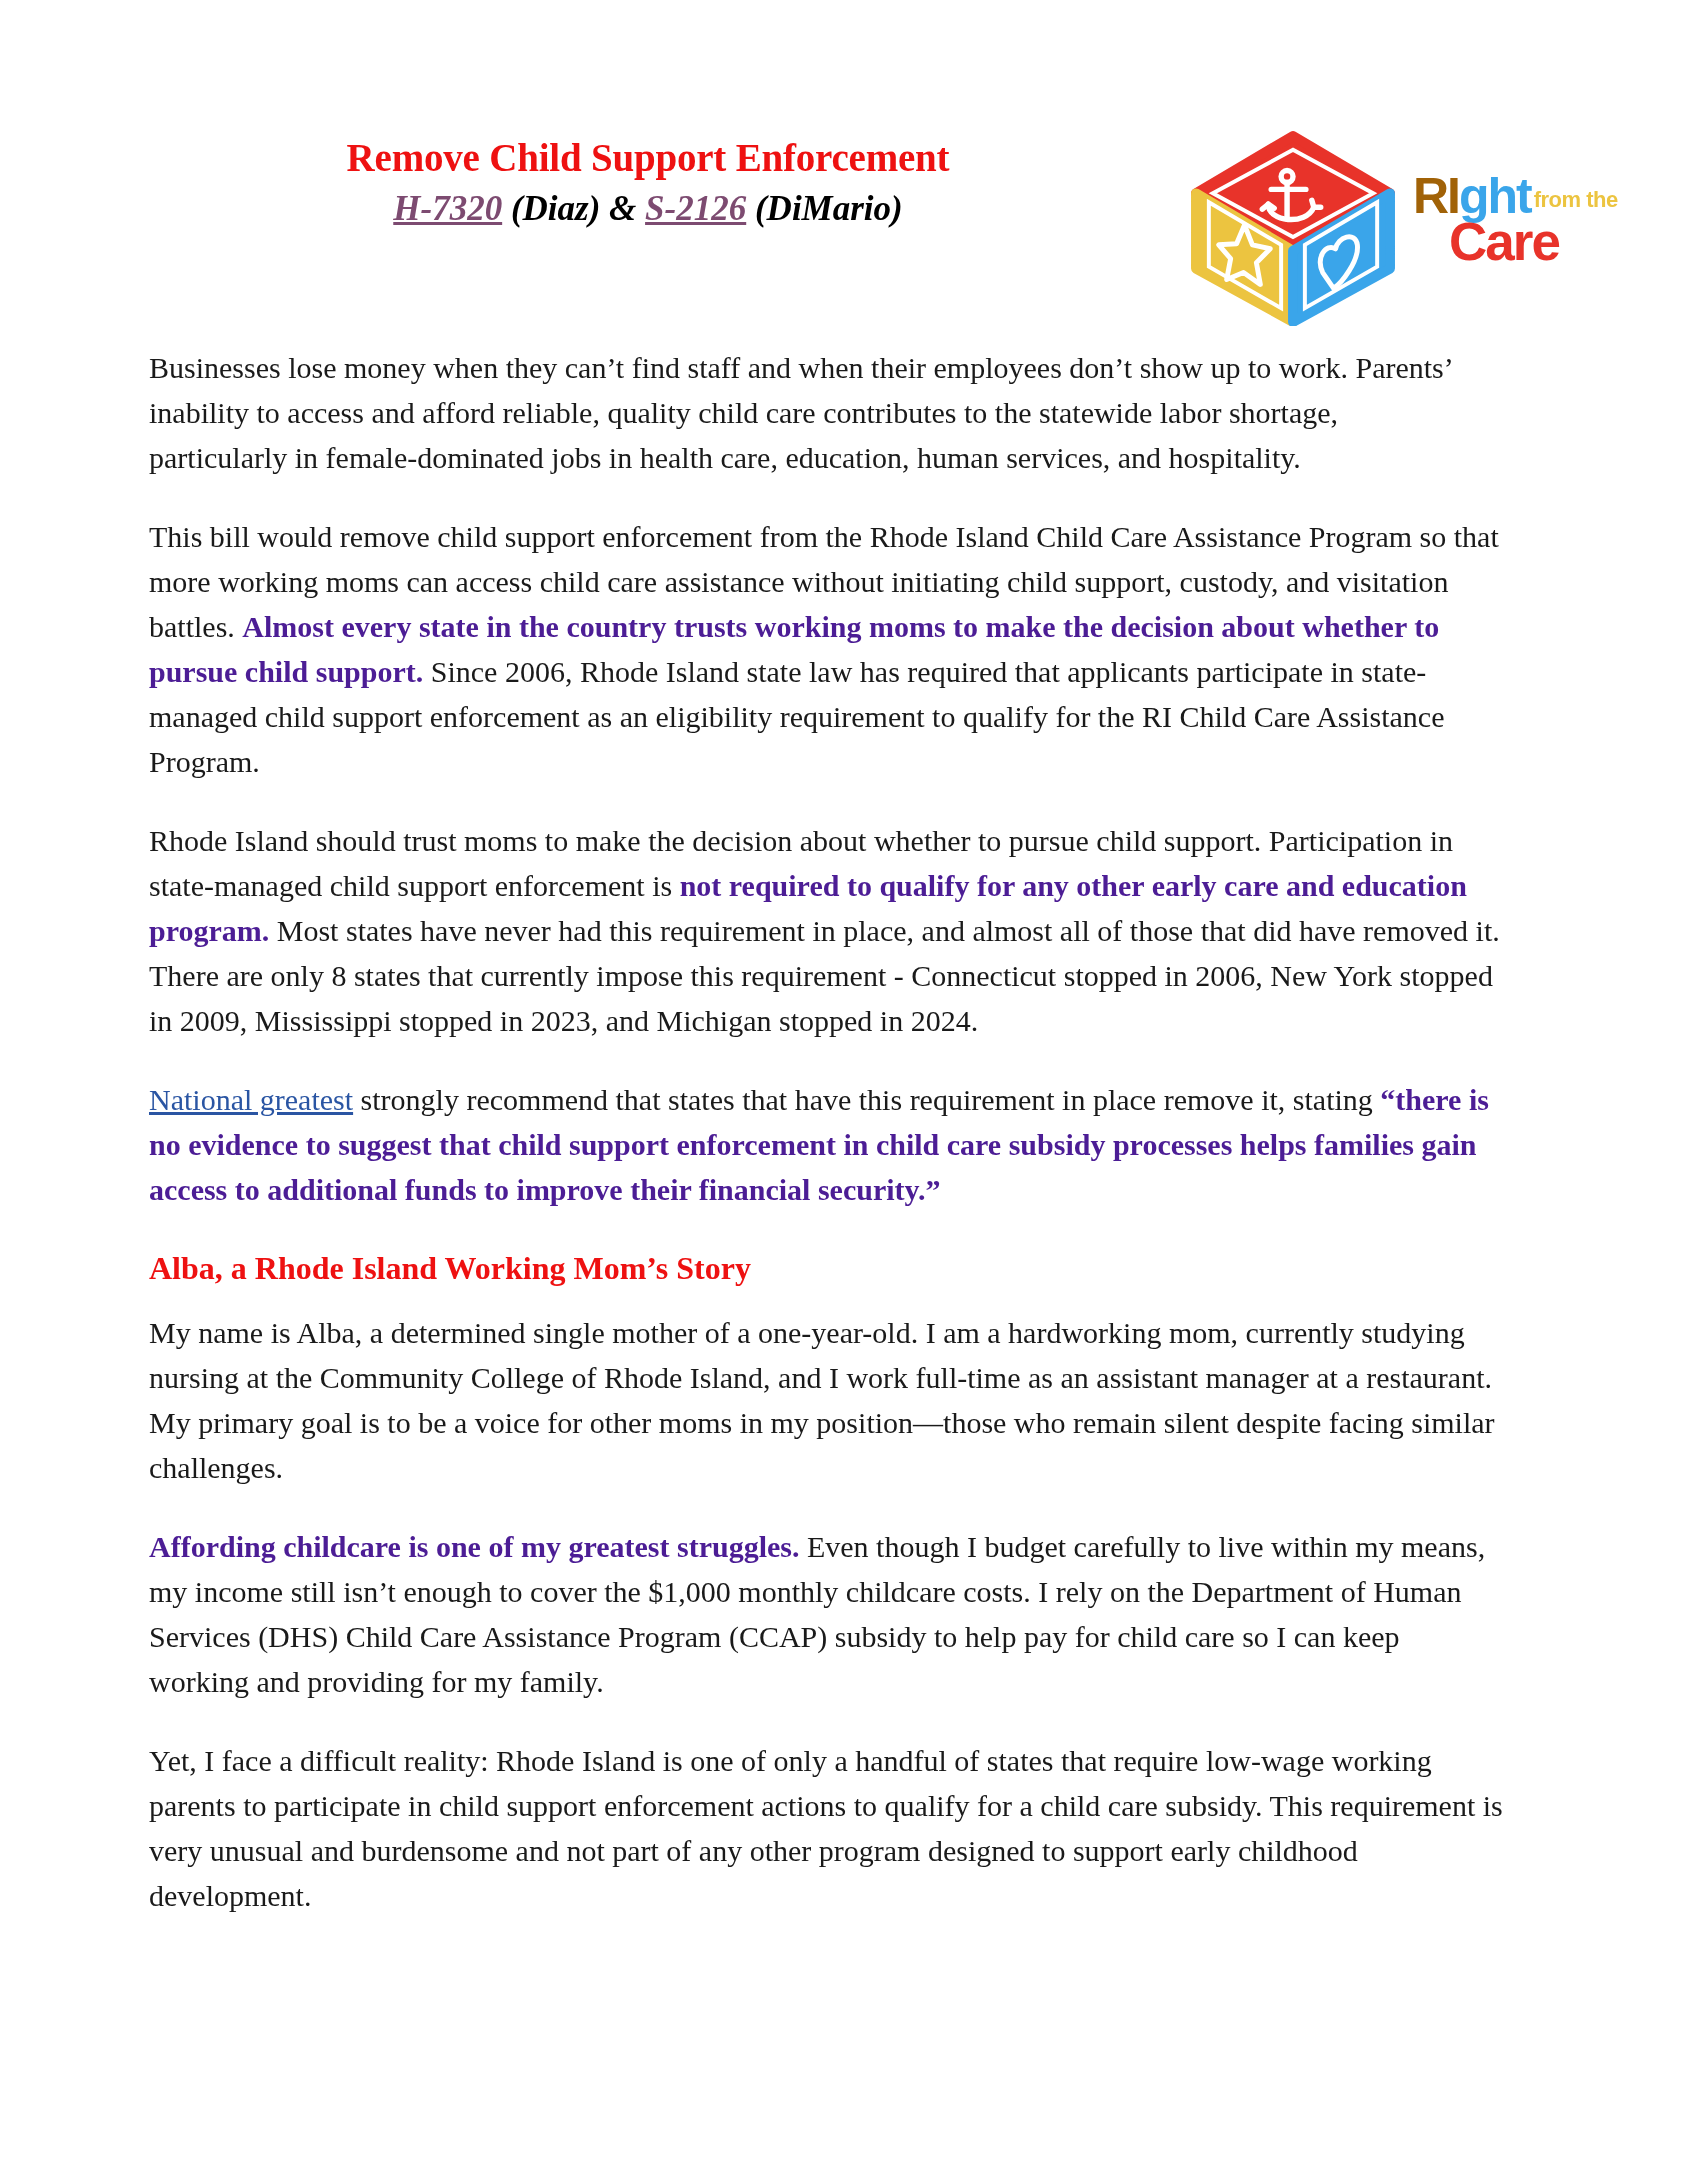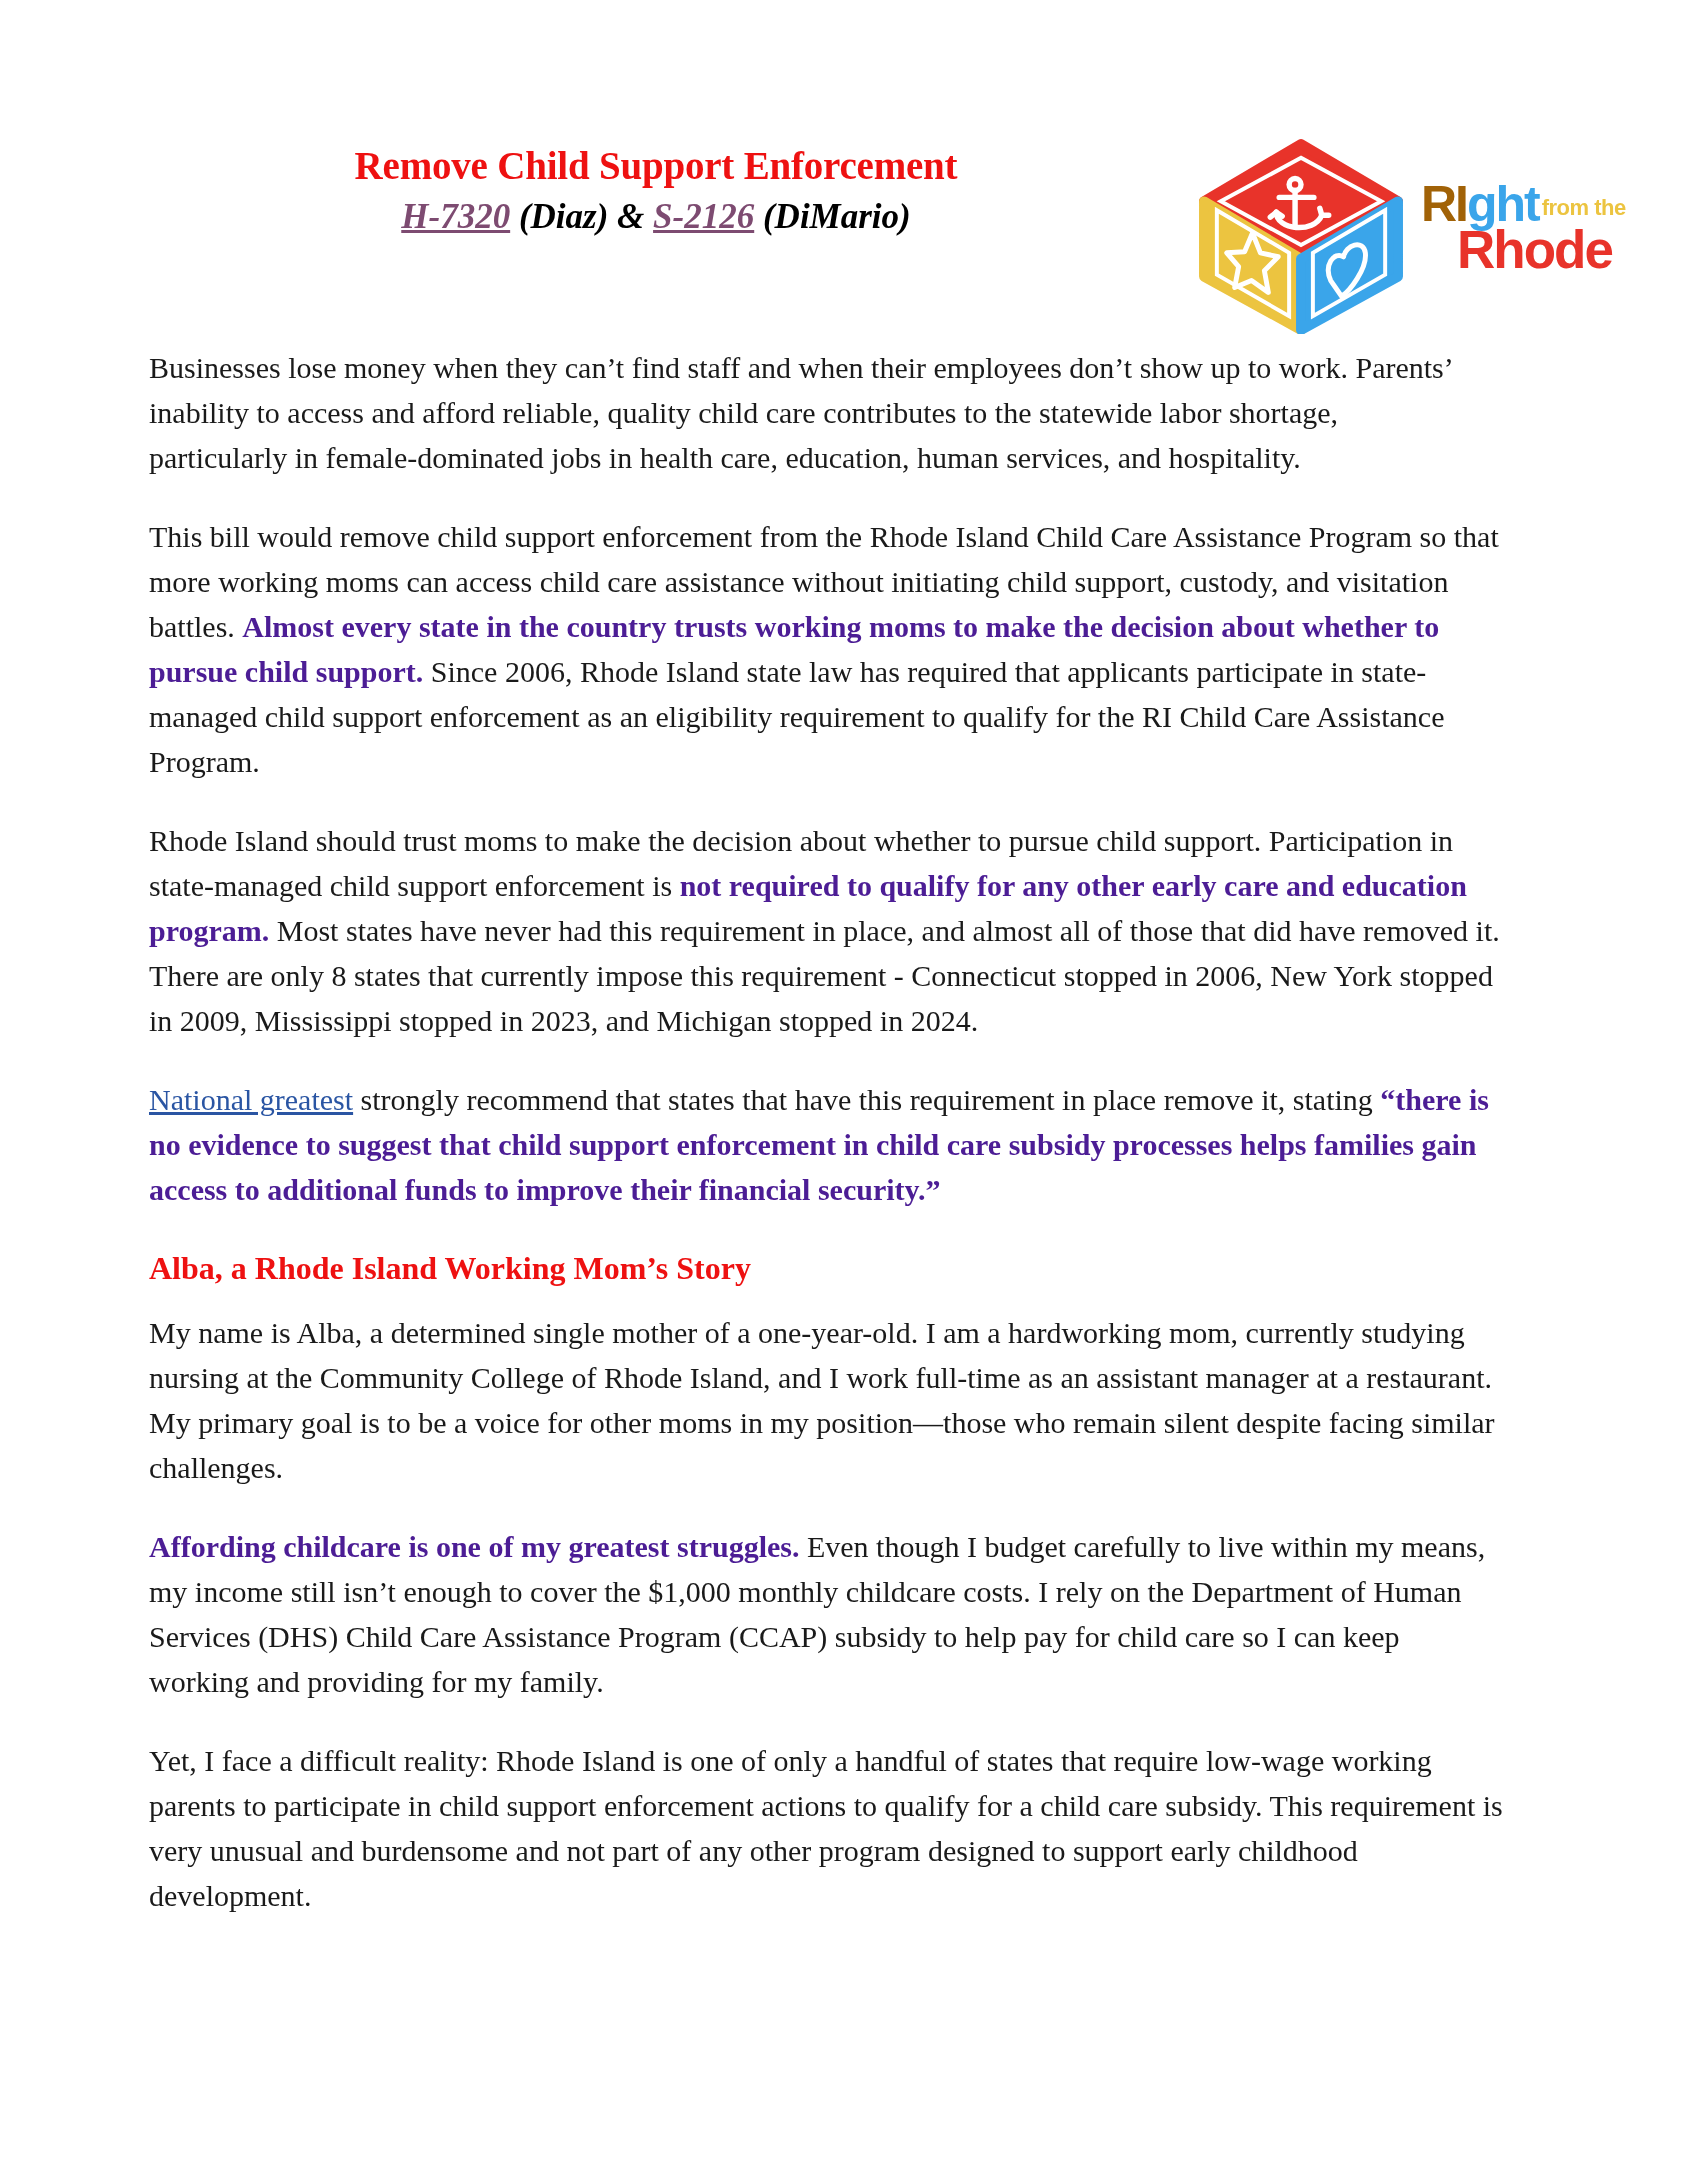--- a/index.html
+++ b/index.html
@@ -14,21 +14,21 @@
     color: #000000;
     position: relative;
     overflow: hidden;
   }
   .page {
     position: relative;
     width: 1399px;
     height: 2178px;
     background: #ffffff;
     box-sizing: border-box;
-    padding: 12px;
+    padding: 4px;
   }
 
   
   .header {
     position: relative;
     height: 307px;
   }
   .title-block {
     position: absolute;
     left: 149px;
@@ -168,21 +168,21 @@
 
         <g>
           <path d="M205 66 L107 124 L107 196 L205 142 Z" fill="#3aa5ea" stroke="#3aa5ea" stroke-width="10" stroke-linejoin="round"></path>
           <path d="M192 75 L119 118 L119 182 L192 140 Z" fill="none" stroke="#ffffff" stroke-width="4"></path>
           <path d="M137 146 C130 131, 140 116, 150 122 C152 110, 170 104, 172 118 C174 134, 156 157, 148 162 Z" fill="none" stroke="#ffffff" stroke-width="5" stroke-linejoin="round"></path>
         </g>
       </svg>
 
       <div class="logo-word">
         <div class="lw-row1"><span class="lw-ri">RI</span><span class="lw-ght">ght</span><span class="lw-from">from the</span></div>
-        <div class="lw-row2">Rhode</div>
+        <div class="lw-row2">Care</div>
       </div>
     </div>
   </div>
 
   <div class="body-col">
 
     <p class="para narrow">Businesses lose money when they can’t find staff and when their employees don’t show up to work. Parents’ inability to access and afford reliable, quality child care contributes to the statewide labor shortage, particularly in female-dominated jobs in health care, education, human services, and hospitality.</p>
 
     <p class="para"><span>This bill would remove child support enforcement from the Rhode Island Child Care Assistance Program so that more working moms can access child care assistance without initiating child support, custody, and visitation battles. </span><b>Almost every state in the country trusts working moms to make the decision about whether to pursue child support.</b><span> Since 2006, Rhode Island state law has required that applicants participate in state-managed child support enforcement as an eligibility requirement to qualify for the RI Child Care Assistance Program.</span></p>
 

